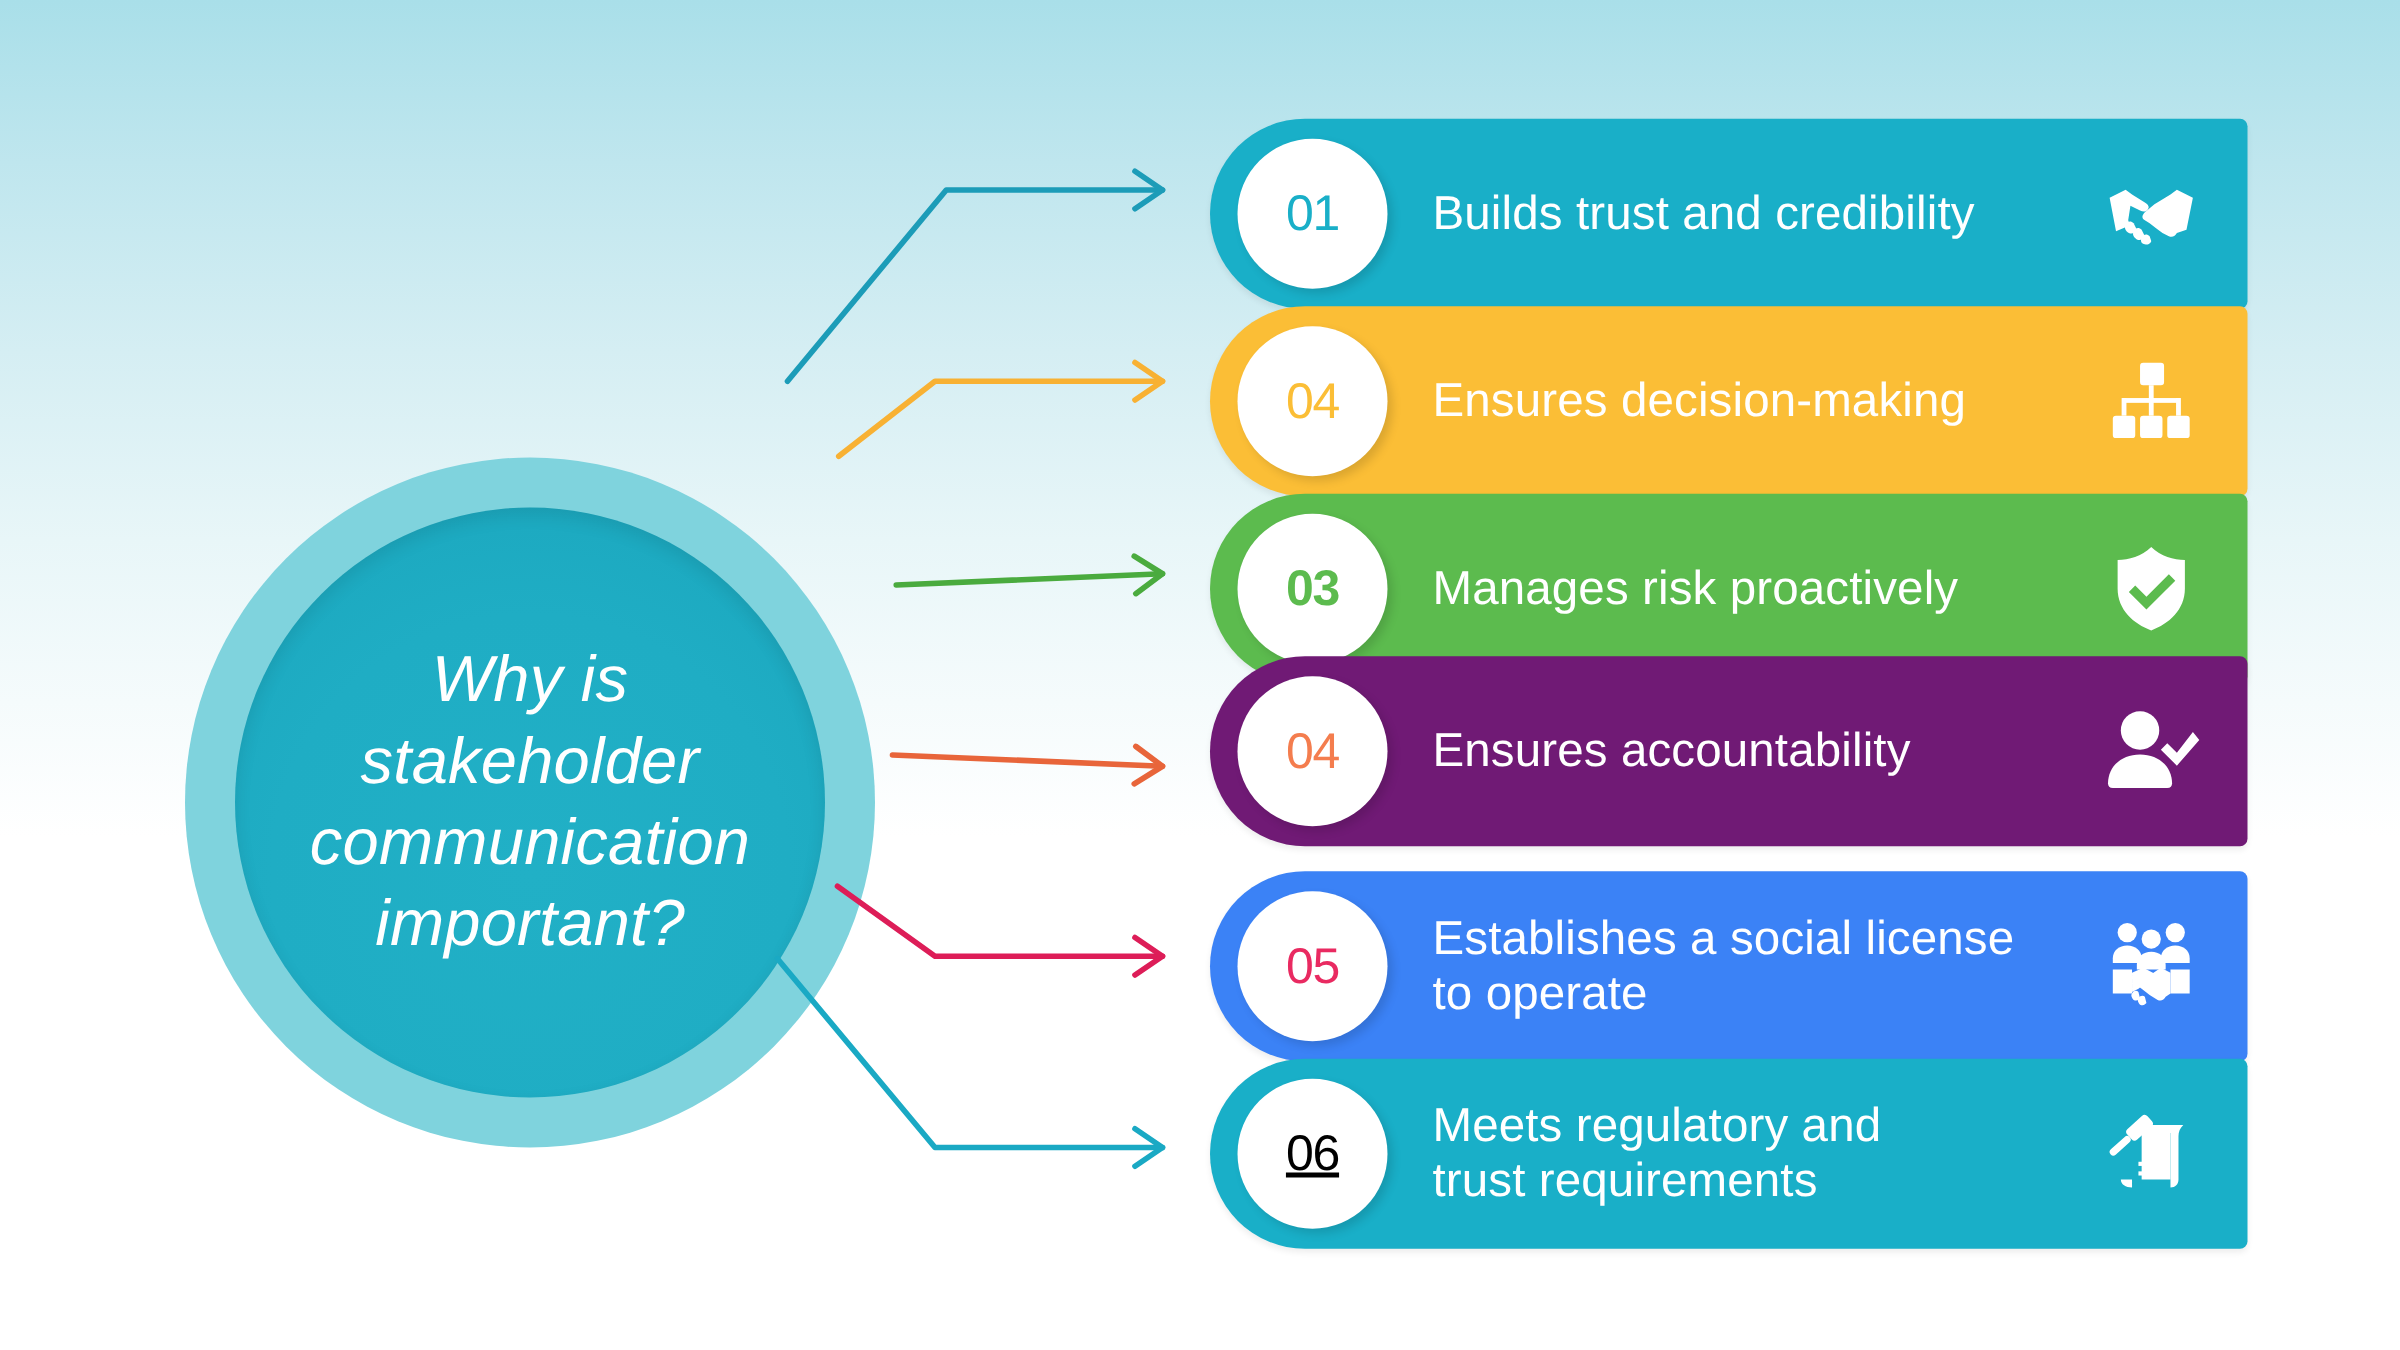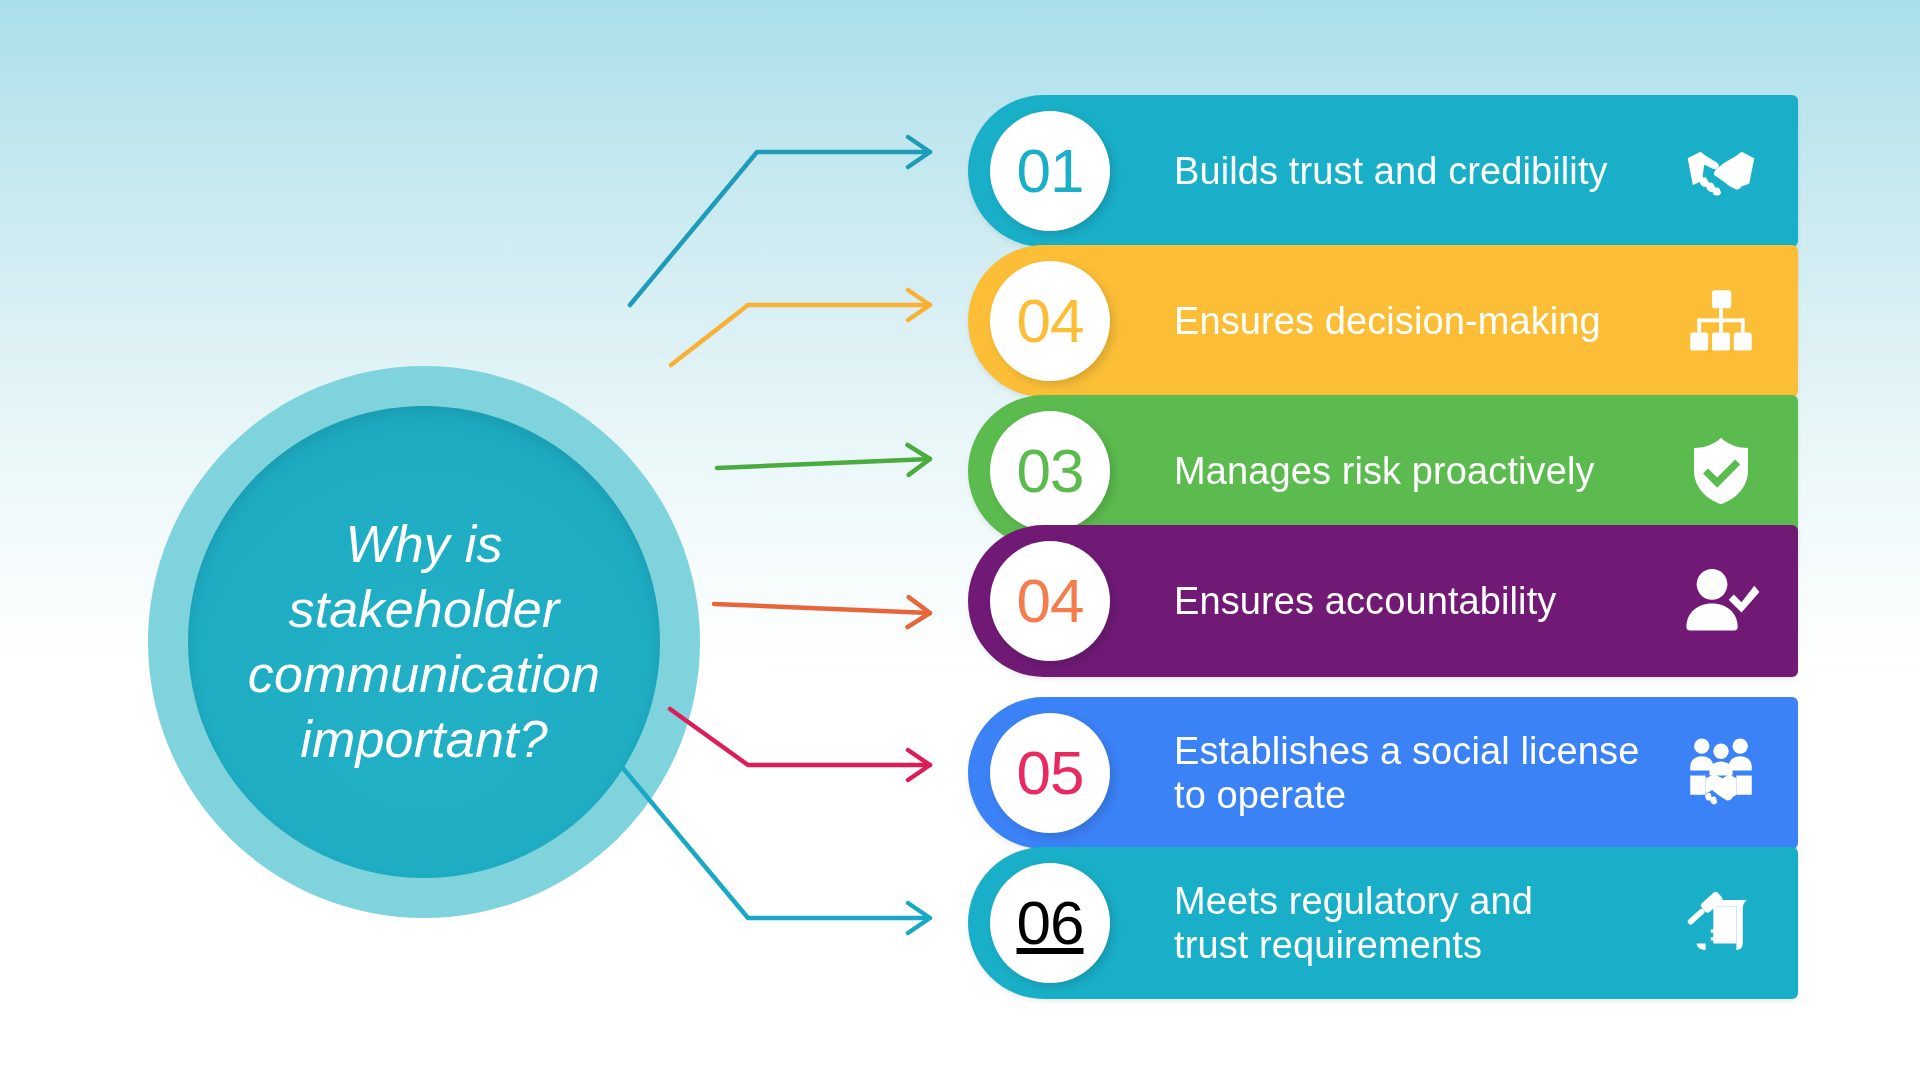--- a/index.html
+++ b/index.html
@@ -109,36 +109,35 @@
     width: 120px;
     height: 120px;
     border-radius: 50%;
     background: #ffffff;
     box-shadow: 4px 4px 8px rgba(0,0,0,0.13);
     display: flex;
     align-items: center;
     justify-content: center;
   }
   .row-badge span {
-    font-size: 62px;
+    font-size: 40px;
     font-weight: 400;
     letter-spacing: -1px;
     line-height: 1;
   }
   .row-label {
     position: absolute;
     left: 178px;
     right: 140px;
     color: #ffffff;
     font-size: 38px;
     font-weight: 300;
     line-height: 1.16;
     letter-spacing: 0.1px;
     white-space: pre-line;
-    margin-left: 28px;
   }
   .row-icon {
     position: absolute;
     right: 34px;
     top: 50%;
     transform: translateY(-50%);
     width: 86px;
     height: 86px;
     display: flex;
     align-items: center;
@@ -222,21 +221,21 @@
             <rect x="30.5" y="22" width="3" height="9"></rect>
             <rect x="14" y="30" width="36" height="3"></rect>
             <rect x="13.5" y="30" width="3" height="11"></rect>
             <rect x="30.5" y="30" width="3" height="11"></rect>
             <rect x="47.5" y="30" width="3" height="11"></rect>
           </svg>
         </div>
       </div>
       <div class="row" style="top: 395px; background: rgb(92, 187, 78);">
         <div class="row-badge">
-          <span style="color: rgb(92, 187, 78);">03</span>
+          <span style="color: rgb(92, 187, 78); font-weight: bold;">03</span>
         </div>
         <div class="row-label">Manages risk proactively</div>
         <div class="row-icon">
           <svg viewBox="0 0 64 64">
             <path d="M32 6 C26 12 18 14 11 14 L11 32 C11 45 21 54 32 58 C43 54 53 45 53 32 L53 14 C46 14 38 12 32 6 Z"></path>
             <path d="M22 30 L29 37 L43 23 L47 27 L29 45 L18 34 Z" fill="#5CBB4E"></path>
           </svg>
         </div>
       </div>
       <div class="row" style="top: 525px; background: #701a75;">

